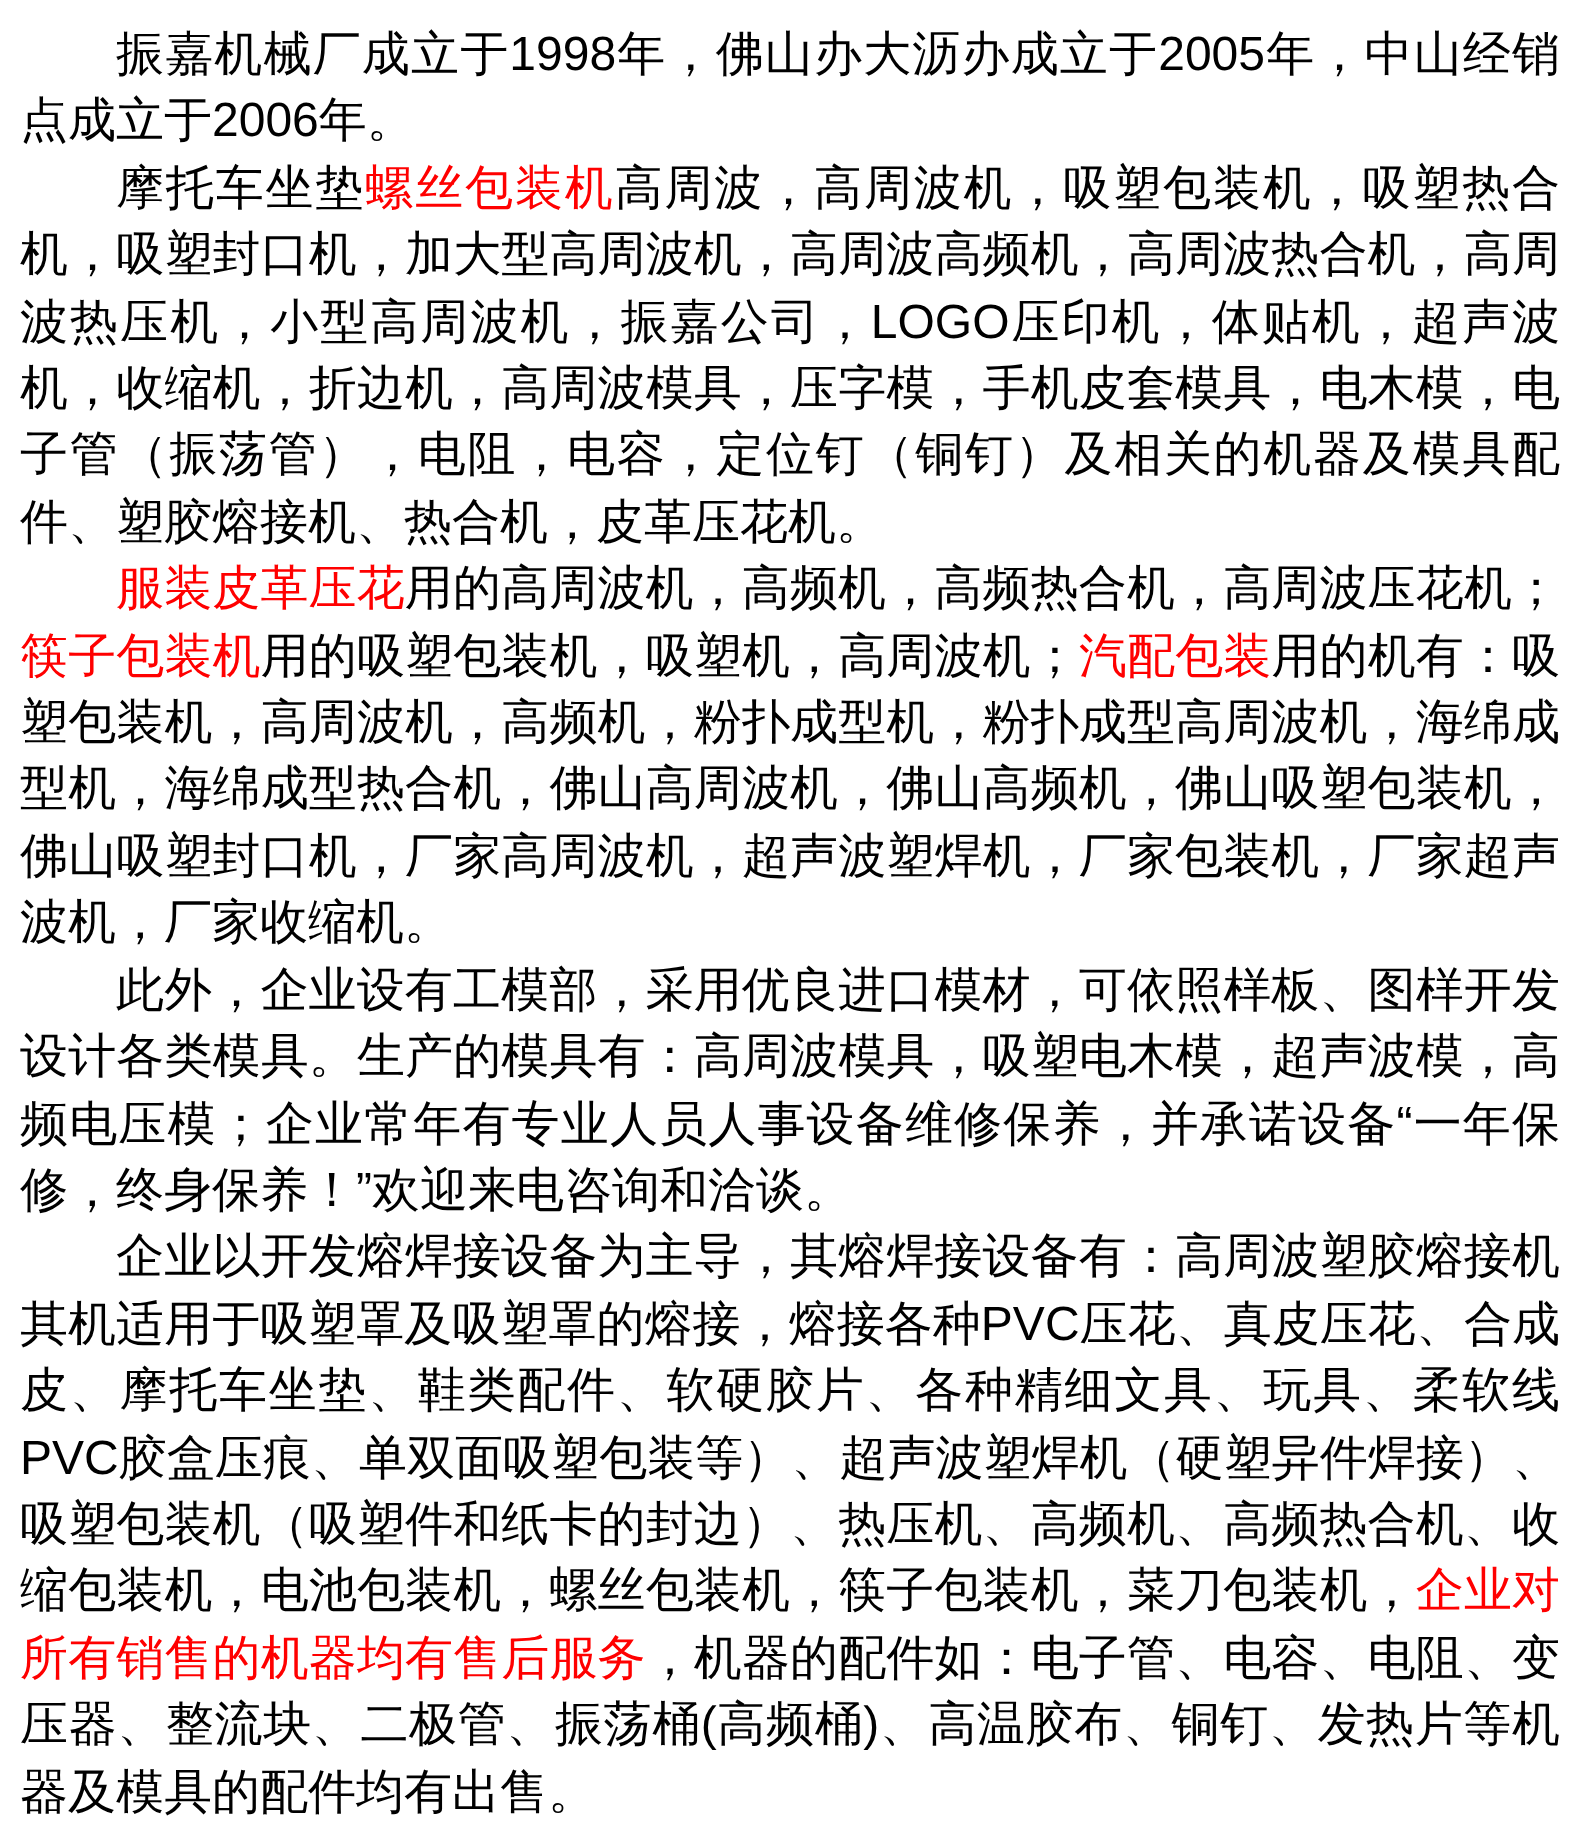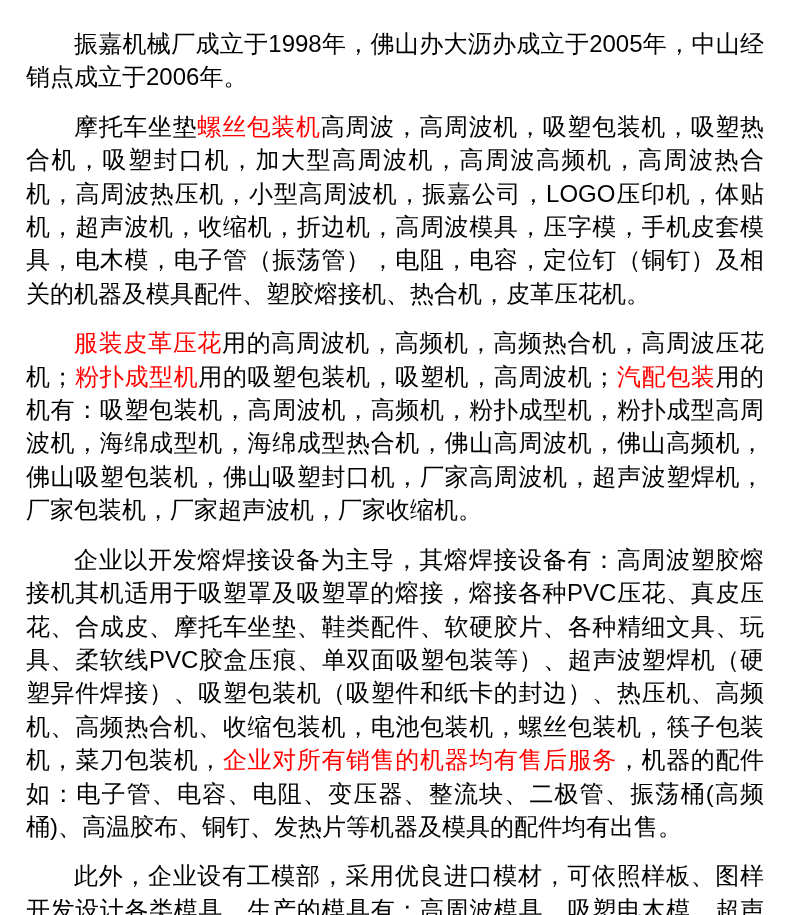--- a/index.html
+++ b/index.html
@@ -16,33 +16,33 @@
     box-sizing: border-box;
     width: 790px;
     padding: 11px 10px 0 10px;
     font-family: "Liberation Sans", "DejaVu Sans", sans-serif;
     font-size: 24px;
     line-height: 33.4px;
     color: var(--text-color, #000000);
     text-align: justify;
   }
   .para {
-    margin: 16px;
+    margin: 0;
     padding: 0;
     text-indent: 2em;
     word-break: normal;
   }
   .hl {
     color: var(--highlight-color, #ff0000);
   }
 </style>
 </head>
 <body style="--text-color: #000000; --highlight-color: #ff0000; background: rgb(255, 255, 255);">
 
 <main class="doc">
   <div id="paragraphs">
       <p class="para"><span>振嘉机械厂成立于1998年，佛山办大沥办成立于2005年，中山经销点成立于2006年。</span></p>
       <p class="para"><span>摩托车坐垫</span><span class="hl">螺丝包装机</span><span>高周波，高周波机，吸塑包装机，吸塑热合机，吸塑封口机，加大型高周波机，高周波高频机，高周波热合机，高周波热压机，小型高周波机，振嘉公司，LOGO压印机，体贴机，超声波机，收缩机，折边机，高周波模具，压字模，手机皮套模具，电木模，电子管（振荡管），电阻，电容，定位钉（铜钉）及相关的机器及模具配件、塑胶熔接机、热合机，皮革压花机。</span></p>
-      <p class="para"><span class="hl">服装皮革压花</span><span>用的高周波机，高频机，高频热合机，高周波压花机；</span><span class="hl">粉扑成型机</span><span>用的吸塑包装机，吸塑机，高周波机；</span><span class="hl">汽配包装</span><span>用的机有：吸塑包装机，高周波机，高频机，粉扑成型机，粉扑成型高周波机，海绵成型机，海绵成型热合机，佛山高周波机，佛山高频机，佛山吸塑包装机，佛山吸塑封口机，厂家高周波机，超声波塑焊机，厂家包装机，厂家超声波机，厂家收缩机。</span></p>
+      <p class="para"><span class="hl">服装皮革压花</span><span>用的高周波机，高频机，高频热合机，高周波压花机；</span><span class="hl">筷子包装机</span><span>用的吸塑包装机，吸塑机，高周波机；</span><span class="hl">汽配包装</span><span>用的机有：吸塑包装机，高周波机，高频机，粉扑成型机，粉扑成型高周波机，海绵成型机，海绵成型热合机，佛山高周波机，佛山高频机，佛山吸塑包装机，佛山吸塑封口机，厂家高周波机，超声波塑焊机，厂家包装机，厂家超声波机，厂家收缩机。</span></p>
+      <p class="para"><span>此外，企业设有工模部，采用优良进口模材，可依照样板、图样开发设计各类模具。生产的模具有：高周波模具，吸塑电木模，超声波模，高频电压模；企业常年有专业人员人事设备维修保养，并承诺设备“一年保修，终身保养！”欢迎来电咨询和洽谈。</span></p>
       <p class="para"><span>企业以开发熔焊接设备为主导，其熔焊接设备有：高周波塑胶熔接机其机适用于吸塑罩及吸塑罩的熔接，熔接各种PVC压花、真皮压花、合成皮、摩托车坐垫、鞋类配件、软硬胶片、各种精细文具、玩具、柔软线PVC胶盒压痕、单双面吸塑包装等）、超声波塑焊机（硬塑异件焊接）、吸塑包装机（吸塑件和纸卡的封边）、热压机、高频机、高频热合机、收缩包装机，电池包装机，螺丝包装机，筷子包装机，菜刀包装机，</span><span class="hl">企业对所有销售的机器均有售后服务</span><span>，机器的配件如：电子管、电容、电阻、变压器、整流块、二极管、振荡桶(高频桶)、高温胶布、铜钉、发热片等机器及模具的配件均有出售。</span></p>
-      <p class="para"><span>此外，企业设有工模部，采用优良进口模材，可依照样板、图样开发设计各类模具。生产的模具有：高周波模具，吸塑电木模，超声波模，高频电压模；企业常年有专业人员人事设备维修保养，并承诺设备“一年保修，终身保养！”欢迎来电咨询和洽谈。</span></p>
     </div>
 </main>
 
 </body></html>

